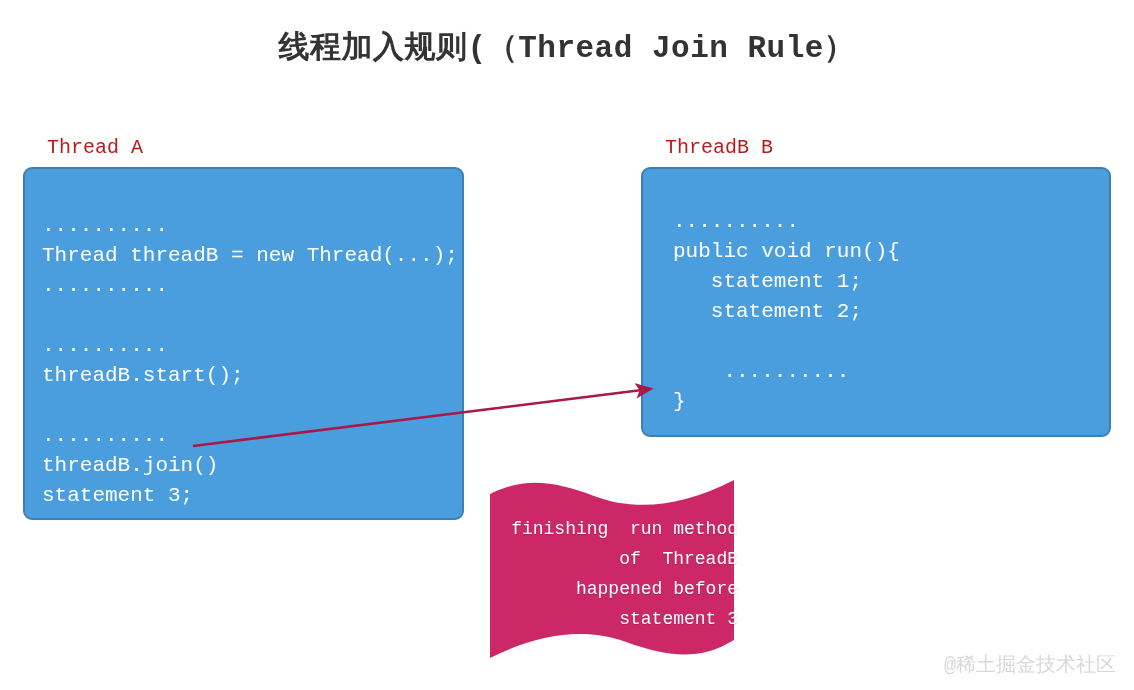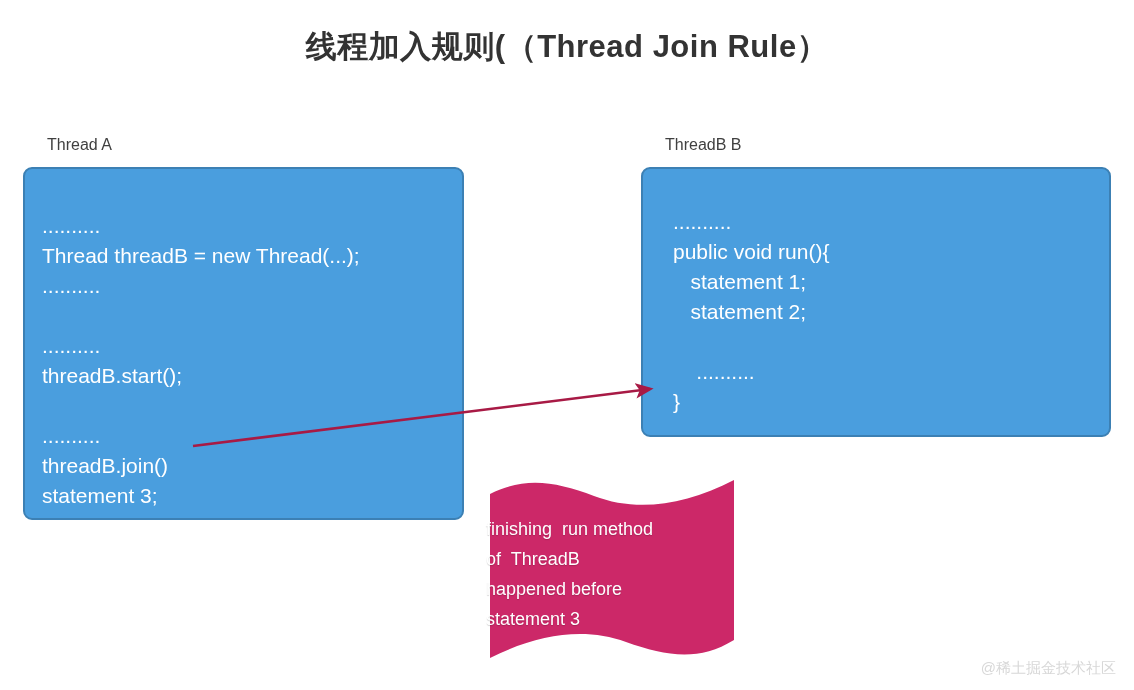--- a/index.html
+++ b/index.html
@@ -9,42 +9,43 @@
   }
   body {
     font-family: "Liberation Sans", "DejaVu Sans", sans-serif;
   }
   #canvas {
     position: relative;
     width: 1134px;
     height: 690px;
     background: #ffffff;
     overflow: hidden;
+    font-family: Liberation Mono, monospace;
   }
 
   
   #diagram-title {
     position: absolute;
     left: 0;
     top: 26px;
     width: 1134px;
     text-align: center;
     font-size: 31px;
     font-weight: bold;
     color: #333333;
     letter-spacing: 0.5px;
     white-space: nowrap;
   }
 
   
   .thread-label {
     position: absolute;
-    font-size: 16px;
+    font-size: 20px;
     font-weight: normal;
-    color: #404040;
+    color: #b91c1c;
     white-space: nowrap;
   }
   #thread-a-label { left: 47px; top: 136px; }
   #thread-b-label { left: 665px; top: 136px; }
 
   
   .code-box {
     position: absolute;
     background: #4a9ede;
     border: 2px solid #3c80b4;
@@ -103,34 +104,34 @@
     left: 0;
     top: 0;
     width: 252px;
     height: 196px;
   }
   #banner-text {
     position: absolute;
     left: 0;
     top: 42px;
     width: 252px;
-    text-align: left;
+    text-align: right;
     color: #ffffff;
     font-size: 18px;
     line-height: 30px;
     white-space: pre;
     text-shadow: 0 1px 1px rgba(0,0,0,0.18);
   }
 
   
   #watermark {
     position: absolute;
     right: 18px;
     bottom: 12px;
-    font-size: 15px;
+    font-size: 20px;
     color: #d8d8d8;
     white-space: nowrap;
   }
 </style>
 </head>
 <body>
 
 <div id="canvas">
 
   <div id="diagram-title" style="color: rgb(51, 51, 51);">线程加入规则(（Thread Join Rule）</div>

